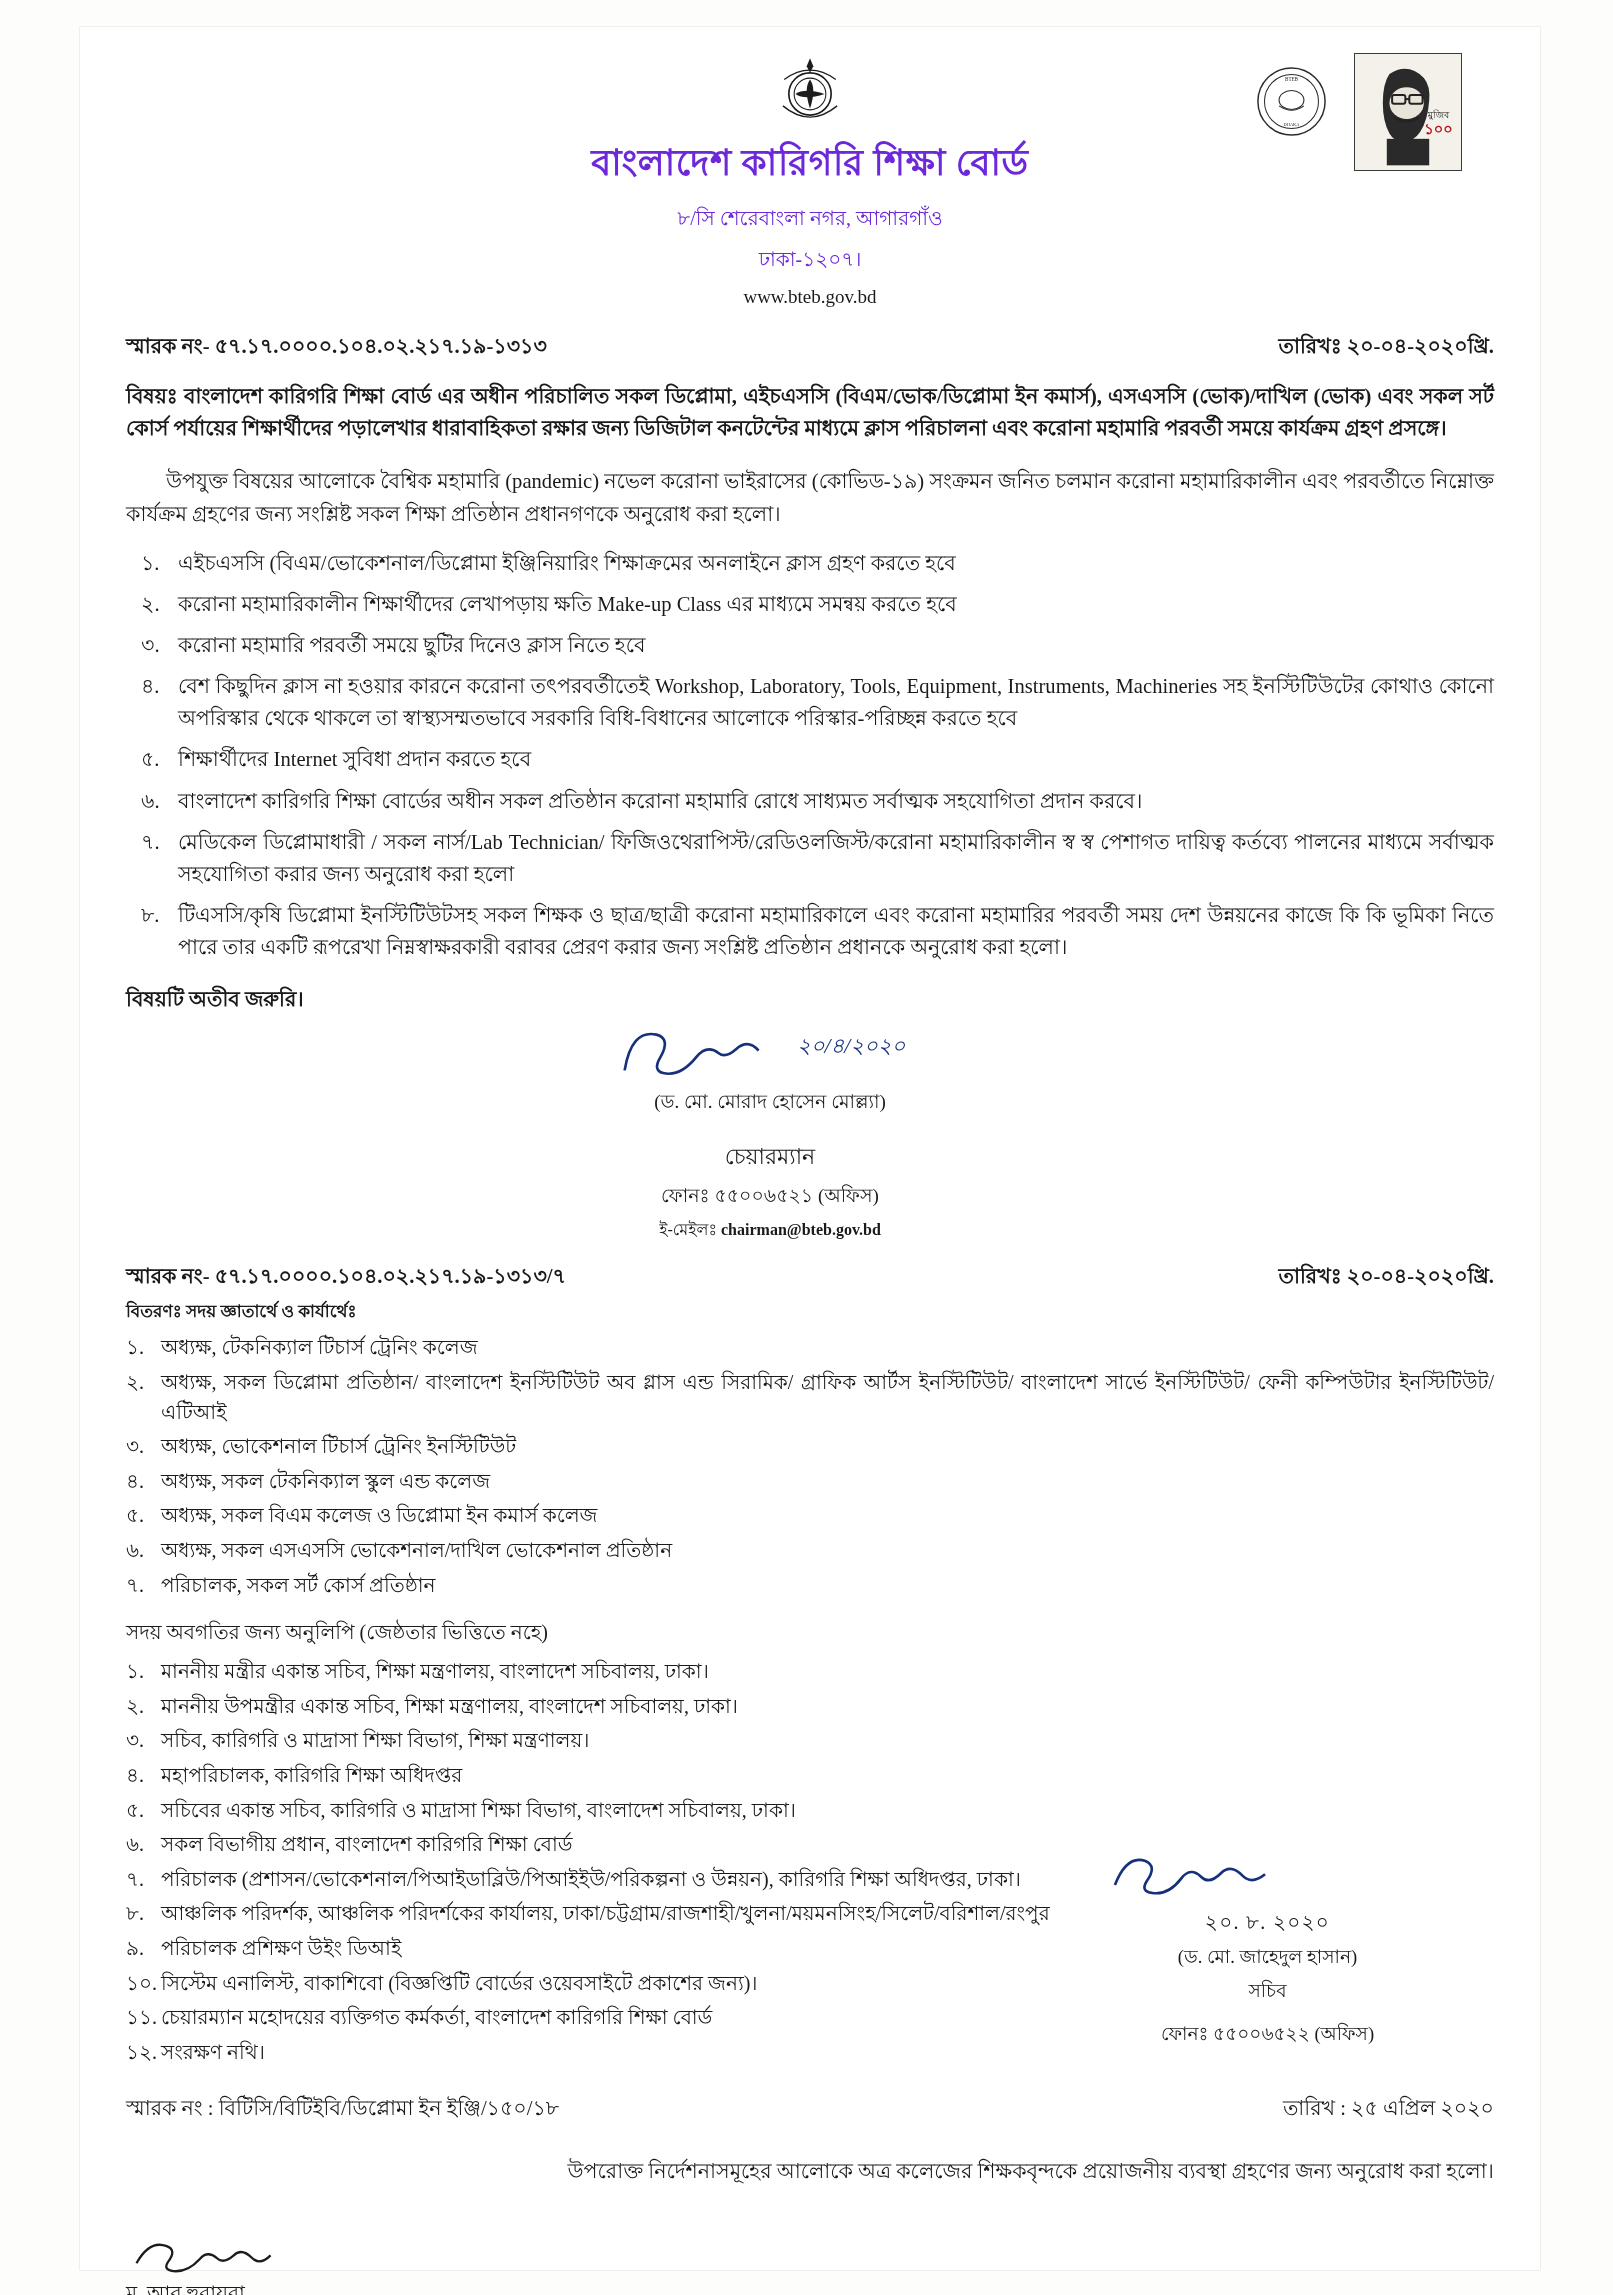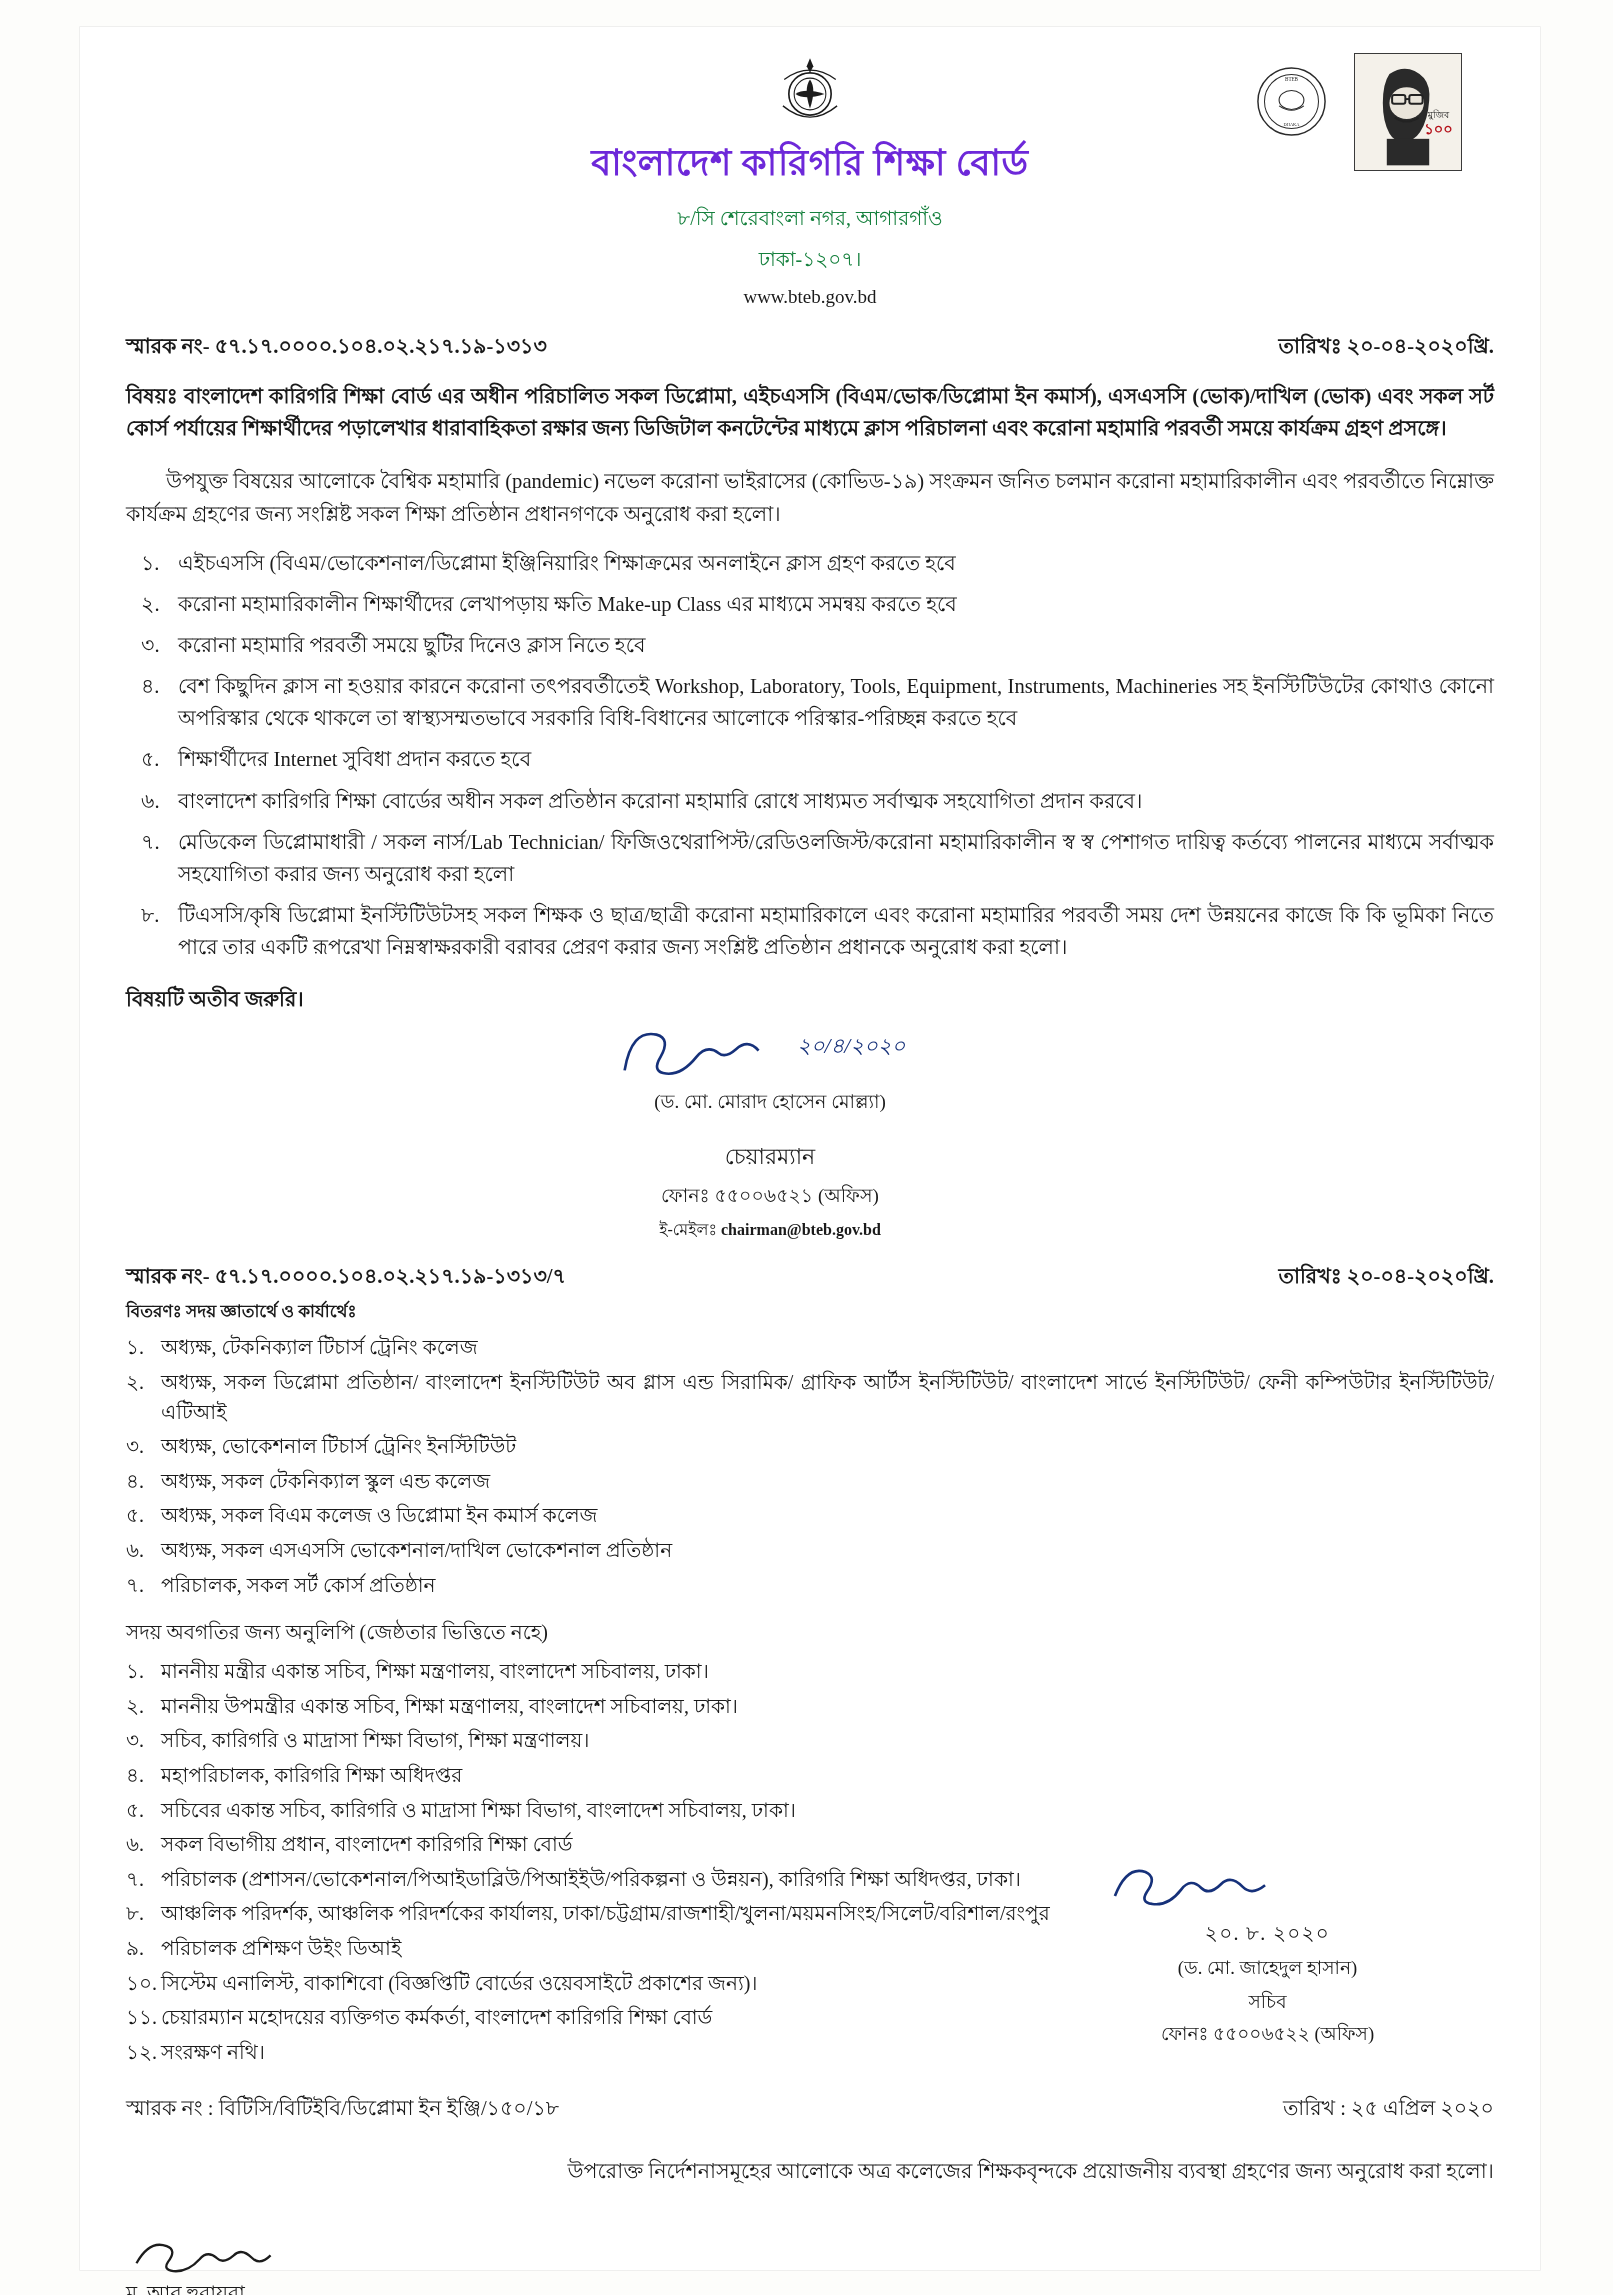--- a/index.html
+++ b/index.html
@@ -42,21 +42,21 @@
   .org-name {
     font-size: 36px;
     letter-spacing: 0.7px;
     font-weight: 700;
     color: #6d28d9;
     margin-top: 1.3px;
   }
   .org-addr1, .org-addr2 {
     font-size: 20px;
     margin-top: 8px;
-    color: #15803d;
+    color: #6d28d9;
   }
   .org-web {
     font-size: 19px;
     margin-top: 9.3px;
     font-family: "Liberation Serif", serif;
   }
   .mujib-box {
     position: absolute;
     right: 78px;
     top: 26.5px;
@@ -178,21 +178,21 @@
   .sig2 {
     position: absolute;
     right: 100px;
     bottom: 16px;
     width: 345px;
     text-align: center;
   }
   .sig2 .date { font-size: 20px; letter-spacing: 1.3px; margin-top: 2.7px;}
   .sig2 .nm { font-size: 18.6px; margin-top: 2.7px;}
   .sig2 .ttl { font-size: 18.6px; margin-top: 2.7px;}
-  .sig2 .ph { font-size: 18.6px; margin-top: 1px;}
+  .sig2 .ph { font-size: 18.6px; margin-top: 12px;}
   .footer-memo {
     display: flex;
     justify-content: space-between;
     padding: 0 46px;
     margin-top: 26.5px;
     font-size: 20.6px;
   }
   .closing {
     padding: 0 46px;
     margin-top: 29px;

